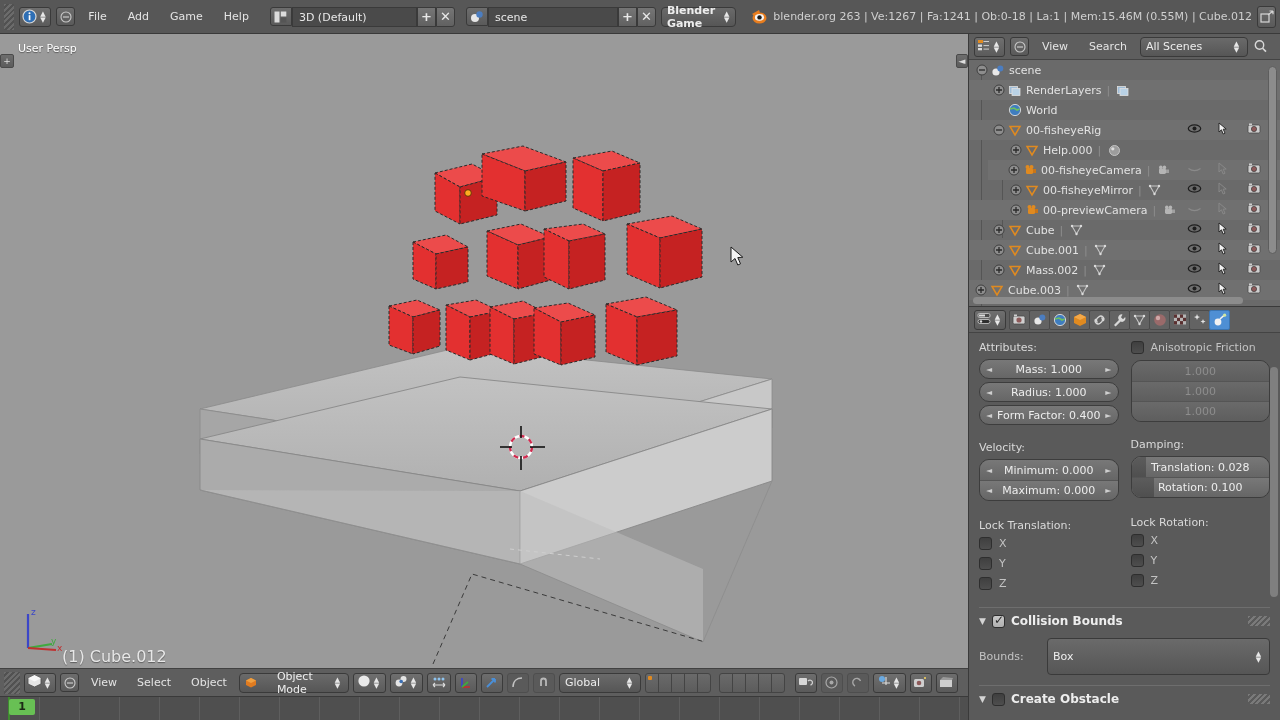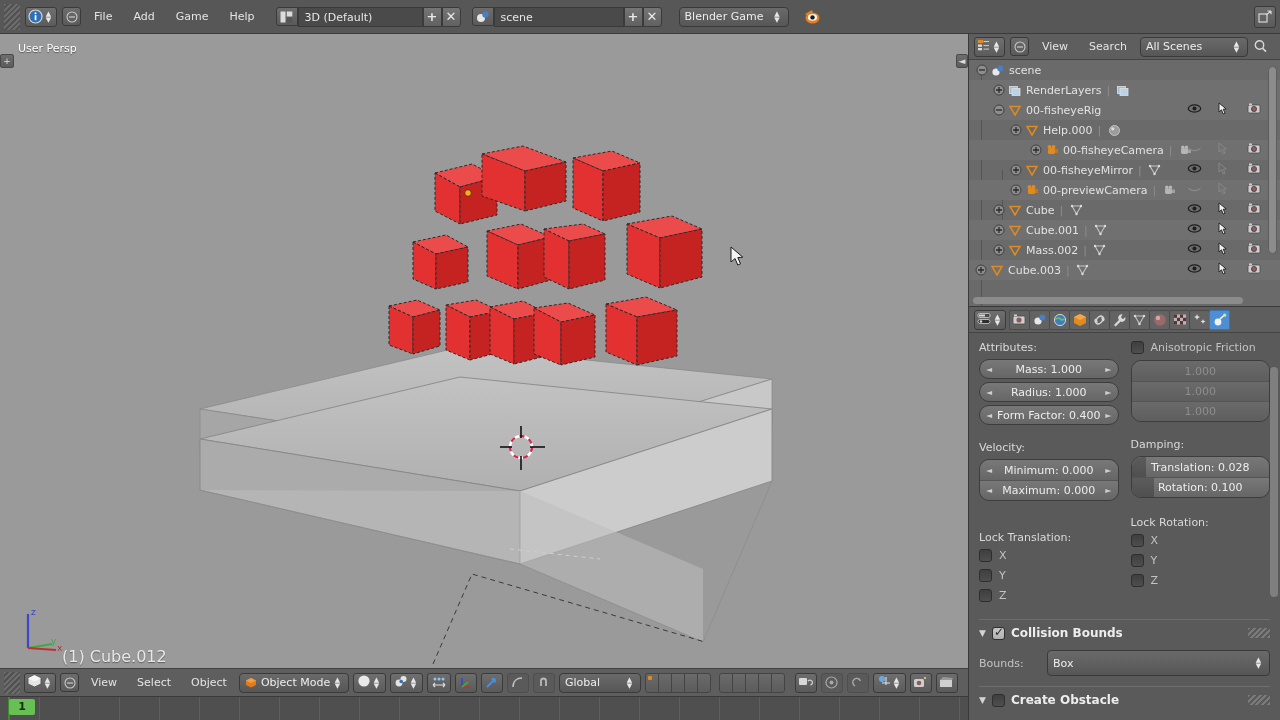--- a/index.html
+++ b/index.html
@@ -341,36 +341,37 @@
         <svg width="14" height="13" viewBox="0 0 14 13">
             <circle cx="5" cy="8" r="4" fill="#e6e6e6"></circle>
             <circle cx="9.5" cy="4.5" r="3.2" fill="#4b7dc0"></circle>
           </svg>
       </div>
       <div class="textfield" style="width:130px;border-radius:0;">scene</div>
       <div class="plusbtn" style="border-radius:0;">+</div>
       <div class="xbtn" style="border-radius:0 3px 3px 0;">✕</div>
     </div>
 
-    <div class="dropdown" style="width:110px;margin-left:12px;">
+    <div class="dropdown" style="width:110px;margin-left:0;font-weight:bold;">
       <span>Blender Game</span>
       <span class="updown">
           <span>▲</span>
           <span>▼</span>
         </span>
     </div>
 
     <span style="margin-left:10px;display:inline-flex;">
       <svg width="17" height="17" viewBox="0 0 17 17">
           <ellipse cx="8.5" cy="10" rx="7" ry="5.5" fill="#e87d1e"></ellipse>
           <ellipse cx="8.5" cy="9.4" rx="4.6" ry="3.3" fill="#f5f5f5"></ellipse>
           <circle cx="8.5" cy="9.4" r="2.2" fill="#1a1a1a"></circle>
           <path d="M1 6 L8 2 L9 4.4 L3 7.6Z" fill="#e87d1e"></path>
         </svg>
     </span>
+    <div id="statustext">blender.org 263 | Ve:1267 | Fa:1241 | Ob:0-18 | La:1 | Mem:15.46M (0.55M) | Cube.012</div>
 
     <div class="iconbtn" style="margin-left:auto;width:22px;height:22px;">
       <svg width="14" height="14" viewBox="0 0 14 14">
           <rect x="1" y="4" width="8" height="8" fill="none" stroke="#d7d7d7" stroke-width="1.2"></rect>
           <path d="M8 5 L13 1 M13 1 L9.5 1 M13 1 L13 4.3" stroke="#d7d7d7" stroke-width="1.2" fill="none"></path>
         </svg>
     </div>
   </div>
 
   <div id="viewport">
@@ -517,21 +518,21 @@
     <div class="menu-item">Select</div>
     <div class="menu-item">Object</div>
 
     <div class="dropdown" style="width:110px;">
       <span style="display:inline-flex;">
         <svg width="12" height="12" viewBox="0 0 12 12">
             <polygon points="6,1 11,3.5 11,8 6,10.6 1,8 1,3.5" fill="#e07b20"></polygon>
             <polygon points="6,1 11,3.5 6,6 1,3.5" fill="#f0a040"></polygon>
           </svg>
       </span>
-      <span style="flex:1;margin-left:4px;">Object Mode</span>
+      <span style="flex:1;margin-left:20px;">Object Mode</span>
       <span class="updown">
           <span>▲</span>
           <span>▼</span>
         </span>
     </div>
 
     <div class="selwrap" style="padding:0 3px;">
       <span><svg width="14" height="14" viewBox="0 0 14 14">
             <circle cx="7" cy="7" r="5.6" fill="#e9e9e9"></circle>
           </svg></span>
@@ -760,20 +761,30 @@
             </span>
             <span class="nm">RenderLayers</span>
             <span class="sep">|</span>
             <span class="rowicon">
               <svg width="14" height="13" viewBox="0 0 14 13">
                 <rect x="1.5" y="2.5" width="8" height="7" fill="#9fbdd8" stroke="#e0e0e0" stroke-width="0.8"></rect>
                 <rect x="4" y="4.5" width="8" height="7" fill="#b9d2e6" stroke="#e0e0e0" stroke-width="0.8"></rect>
               </svg>
             </span>
           </div>
+          <div class="orow" style="padding-left: 23px;">
+            <span class="expander"></span>
+            <span class="rowicon">
+              <svg width="14" height="14" viewBox="0 0 14 14">
+                <circle cx="7" cy="7" r="5.6" fill="#3f7dbf" stroke="#dedede" stroke-width="0.9"></circle>
+                <path d="M2 6 L6 5 L9 7 L11.6 6" stroke="#6fbf5f" stroke-width="1.6" fill="none"></path>
+              </svg>
+            </span>
+            <span class="nm">World</span>
+          </div>
           <div class="orow alt" style="padding-left: 23px;">
             <span class="expander">
               <svg width="12" height="12" viewBox="0 0 12 12">
                 <circle cx="6" cy="6" r="5" fill="#8d8d8d" stroke="#3f3f3f" stroke-width="1"></circle>
                 <path d="M3 6h6" stroke="#2a2a2a" stroke-width="1.3"></path>
               </svg>
             </span>
             <span class="rowicon">
               <svg width="14" height="13" viewBox="0 0 14 13">
                 <polygon points="2,2.5 12,2.5 7,11" fill="none" stroke="#e08a20" stroke-width="1.5"></polygon>
@@ -815,21 +826,21 @@
             </span>
             <span class="nm">Help.000</span>
             <span class="sep">|</span>
             <span class="rowicon">
               <svg width="13" height="13" viewBox="0 0 13 13">
                 <circle cx="6.5" cy="6.5" r="5" fill="#9c9c9c" stroke="#cacaca" stroke-width="0.9"></circle>
                 <circle cx="4.8" cy="4.8" r="1.6" fill="#dcdcdc"></circle>
               </svg>
             </span>
           </div>
-          <div class="orow alt" style="padding-left: 60px;">
+          <div class="orow alt" style="padding-left: 19px; margin-left: 19px;">
             <span class="expander">
               <svg width="12" height="12" viewBox="0 0 12 12">
                 <circle cx="6" cy="6" r="5" fill="#8d8d8d" stroke="#3f3f3f" stroke-width="1"></circle>
                 <path d="M3 6h6M6 3v6" stroke="#2a2a2a" stroke-width="1.3"></path>
               </svg>
             </span>
             <span class="rowicon">
               <svg width="15" height="13" viewBox="0 0 15 13">
                 <rect x="3" y="4" width="7" height="6" rx="1.5" fill="#e08a20"></rect>
                 <circle cx="4.5" cy="3" r="2" fill="#e08a20"></circle>
@@ -1278,21 +1289,21 @@
               <span class="lbl">Minimum: 0.000</span>
               <span class="arr r">►</span>
             </div>
             <div class="numslider">
               <span class="arr l">◄</span>
               <span class="lbl">Maximum: 0.000</span>
               <span class="arr r">►</span>
             </div>
           </div>
 
-          <div class="sect-title" style="margin-top:30px;">Lock Translation:</div>
+          <div class="sect-title" style="margin-top:18px;">Lock Translation:</div>
           <div class="rowlabel">
             <span class="chk"></span>
             <span class="lbl-dim">X</span>
           </div>
           <div class="rowlabel">
             <span class="chk"></span>
             <span class="lbl-dim">Y</span>
           </div>
           <div class="rowlabel">
             <span class="chk"></span>
@@ -1347,21 +1358,21 @@
 
       <div class="panel-head">
         <span class="tri">▼</span>
         <span class="chk on"></span>
         <span>Collision Bounds</span>
         <span class="grip"></span>
       </div>
 
       <div style="display:flex;align-items:center;gap:10px;margin-top:10px;">
         <span class="lbl-dim" style="width:58px;">Bounds:</span>
-        <div class="dropdown" style="flex:1;height:26px;">
+        <div class="dropdown" style="flex:1;height:37px;">
           <span>Box</span>
           <span class="updown">
               <span>▲</span>
               <span>▼</span>
             </span>
         </div>
       </div>
 
 
       <div class="panel-head">

